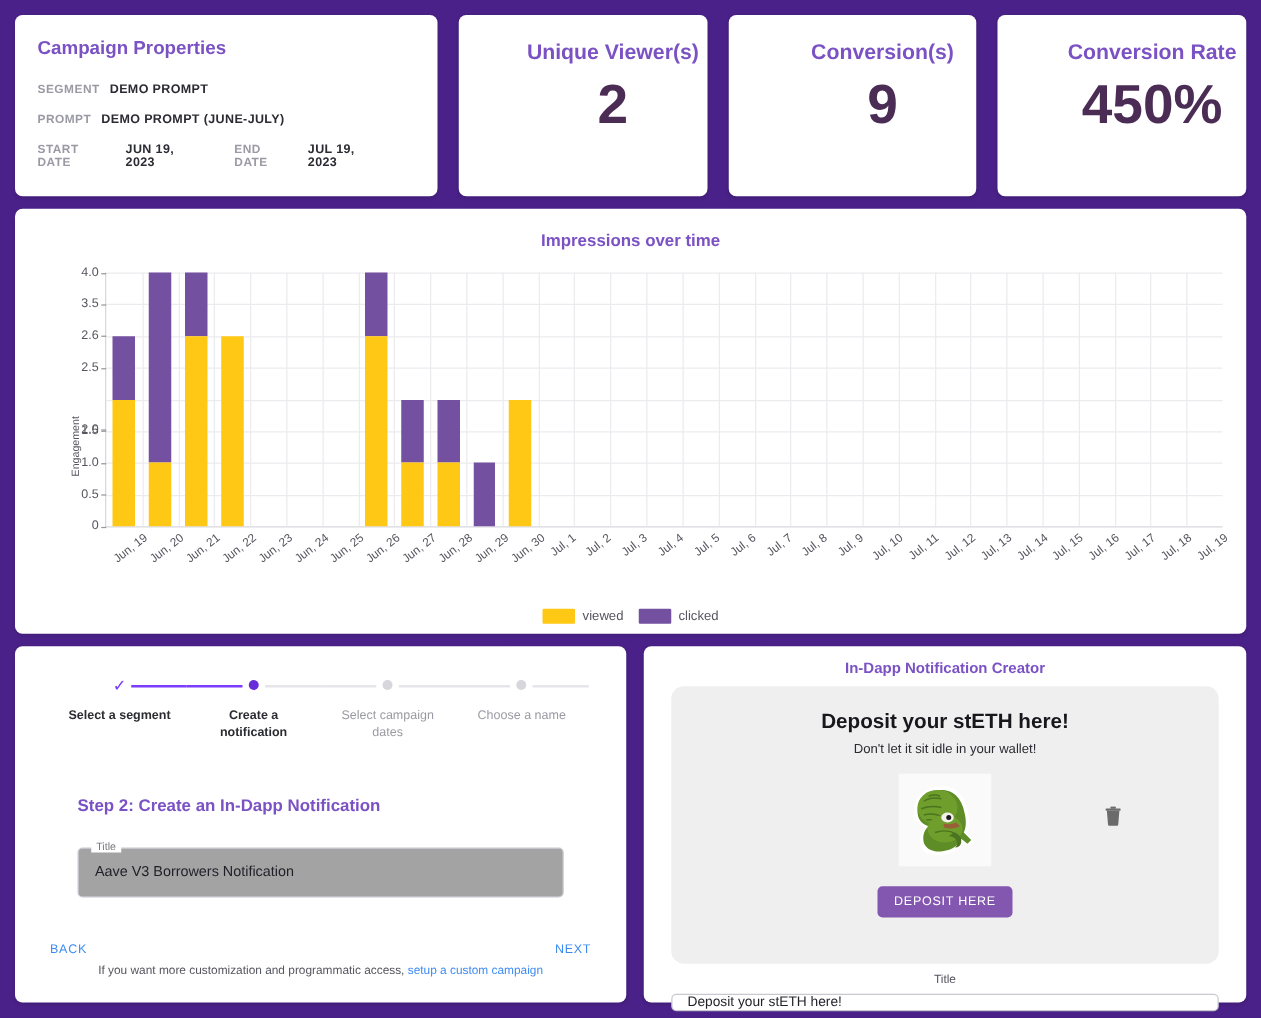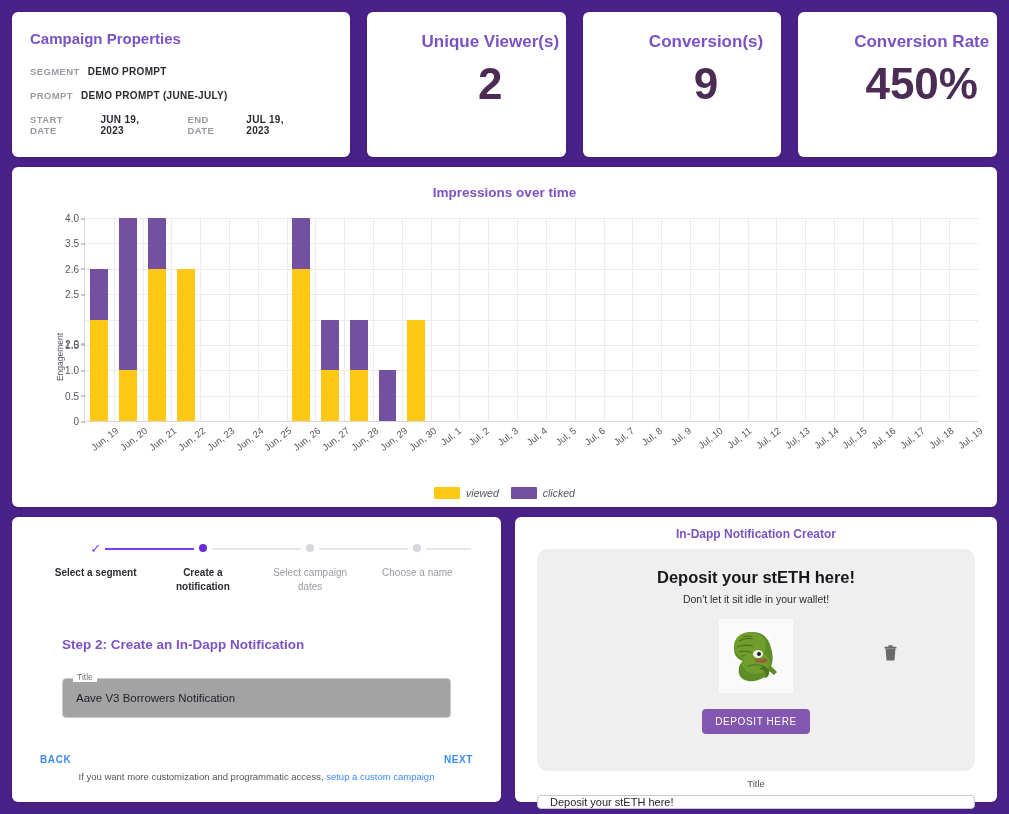--- a/index.html
+++ b/index.html
@@ -190,21 +190,21 @@
     white-space: nowrap;
   }
   .legend {
     position: absolute;
     left: 0; right: 0; bottom: 0;
     display: flex;
     justify-content: center;
     gap: 12px;
     align-items: center;
   }
-  .legend-item { display: flex; align-items: center; gap: 6px; font-style: italic; }
+  .legend-item { display: flex; align-items: center; gap: 6px; }
   .legend-swatch { width: 26px; height: 12px; border-radius: 1px; }
   .legend-text { font-size: 10.5px; color: #55555f; }
 
   
   .bottom-row {
     display: flex;
     gap: 14px;
     flex: 1;
     min-height: 0;
   }
@@ -301,21 +301,21 @@
   }
   .wizard-nav {
     margin-top: auto;
     display: flex;
     justify-content: space-between;
     padding: 0 4px 6px 4px;
   }
   .nav-link {
     color: #3d8bf2;
     font-size: 10px;
-    font-weight: bold;
+    font-weight: normal;
     letter-spacing: .6px;
     cursor: pointer;
   }
   .wizard-footnote {
     text-align: center;
     font-size: 9.5px;
     color: #55555f;
     padding-bottom: 10px;
   }
   .wizard-footnote a { color: #3d8bf2; text-decoration: none; }

